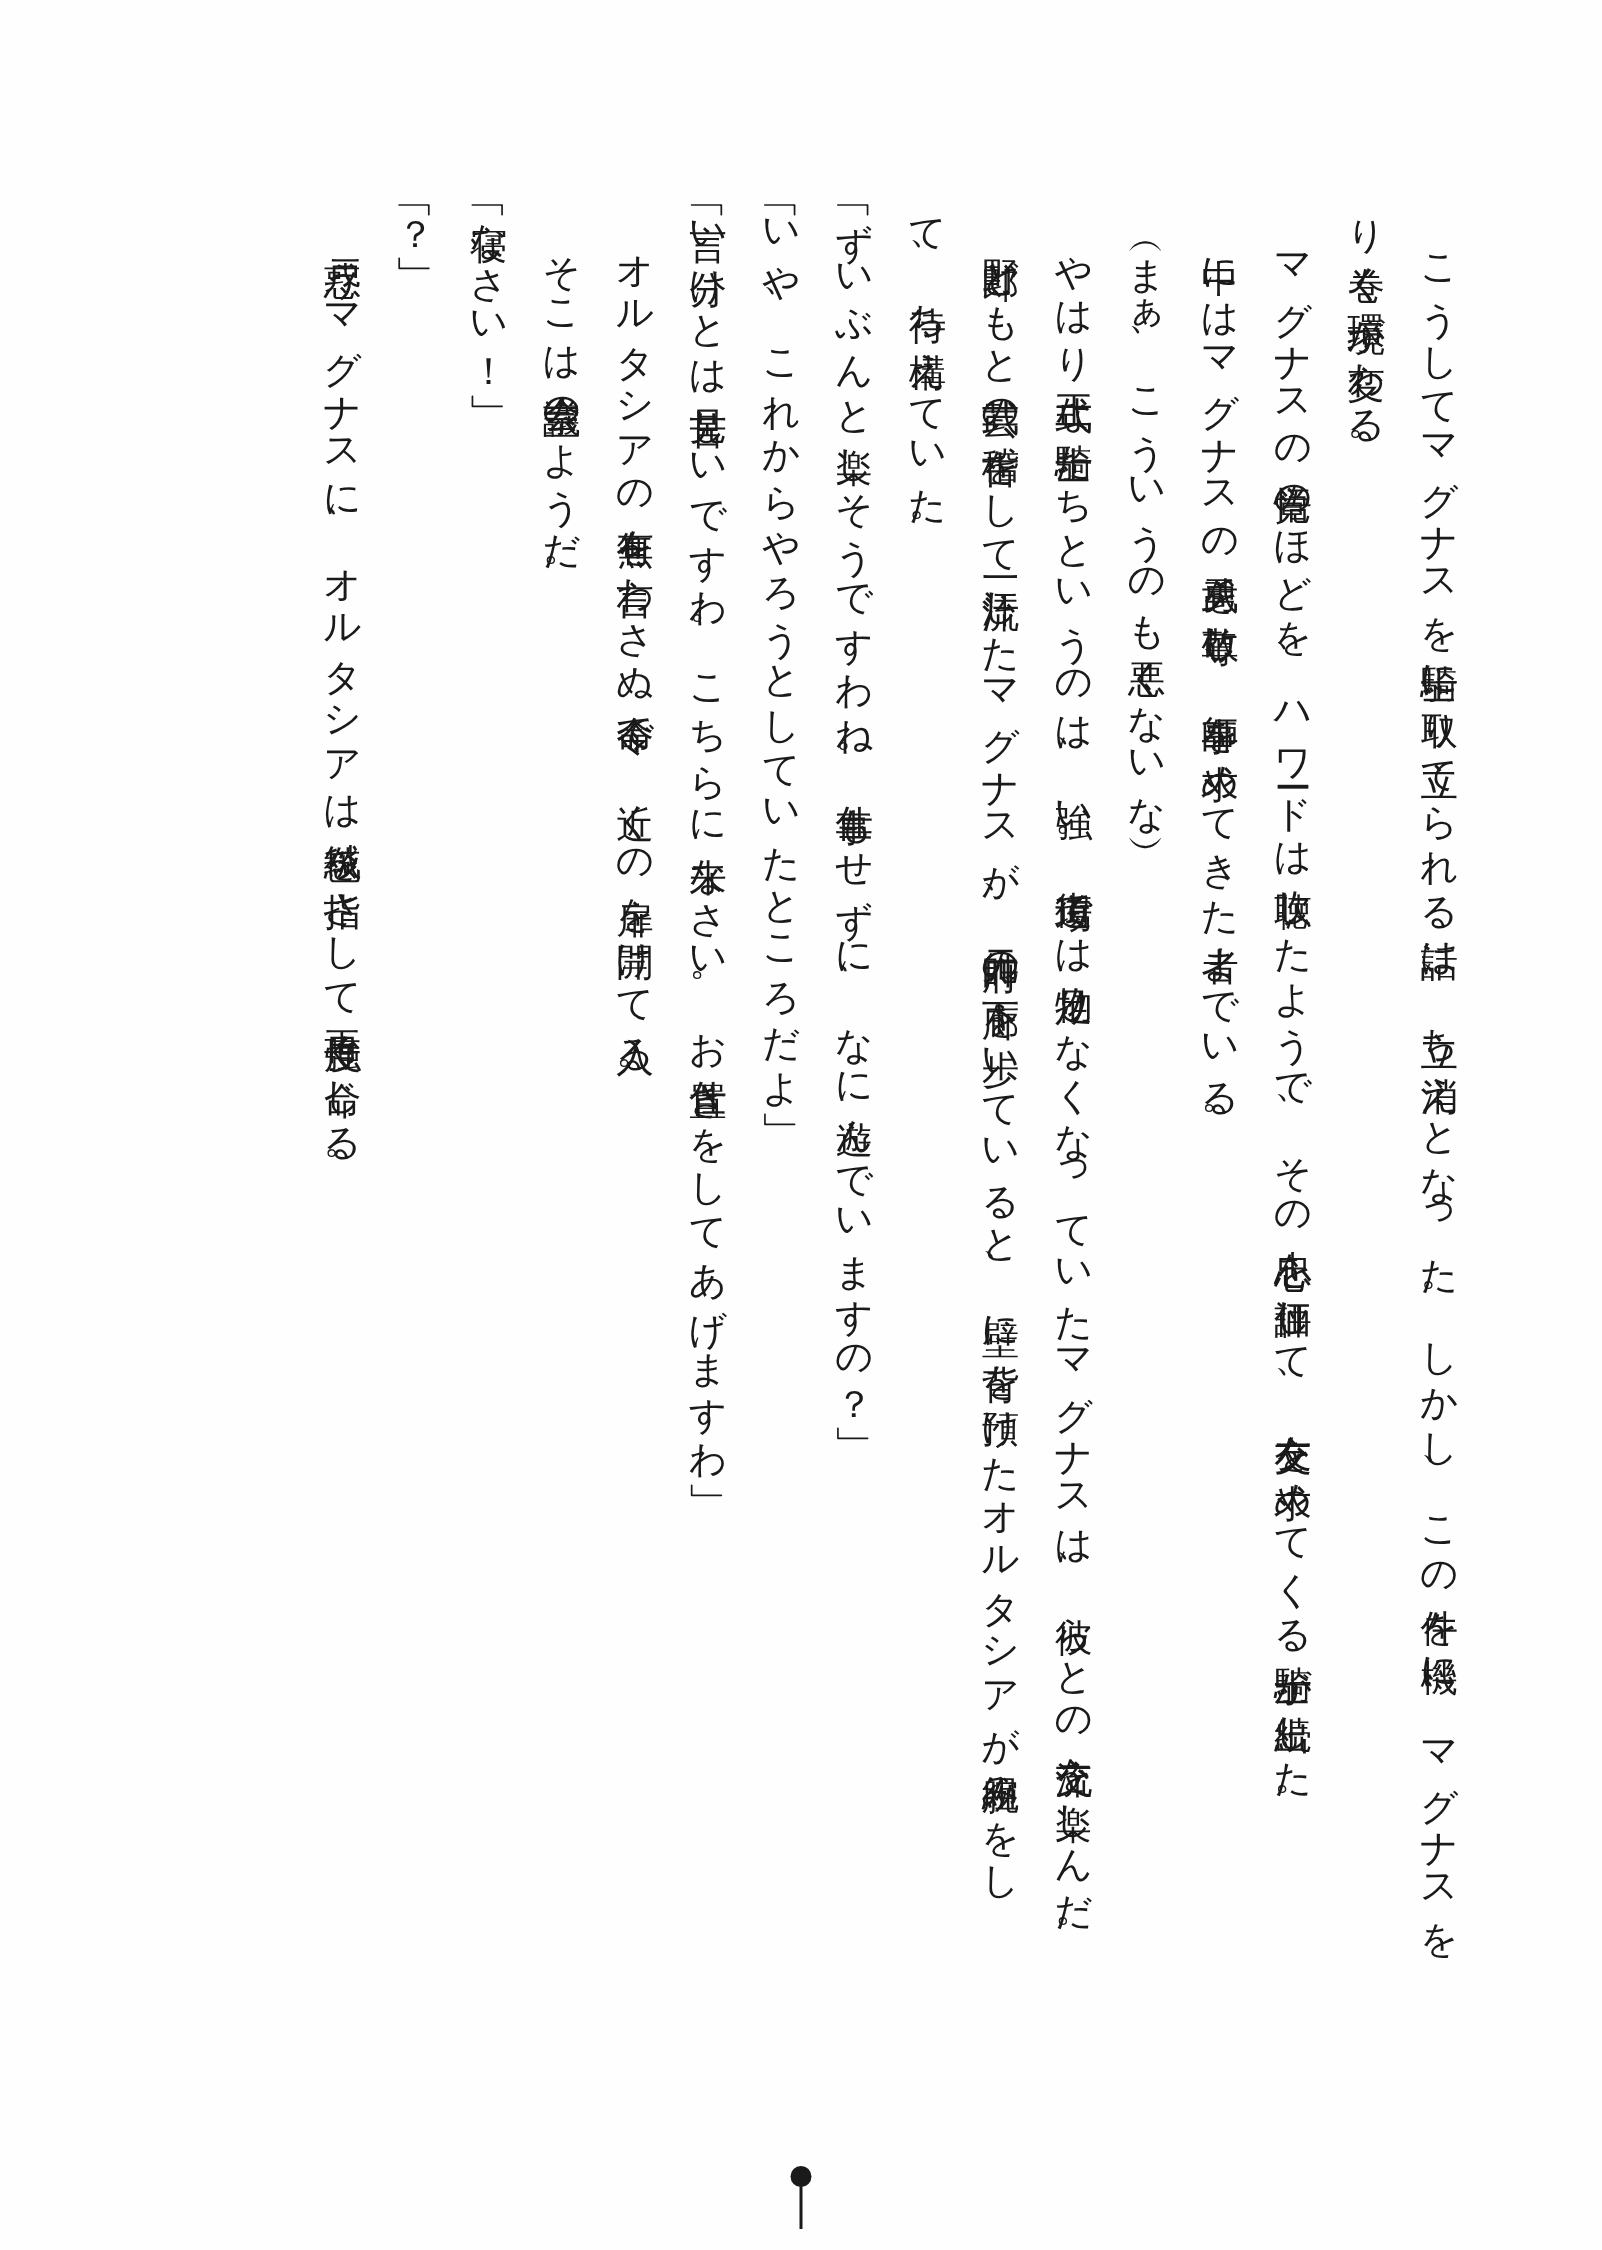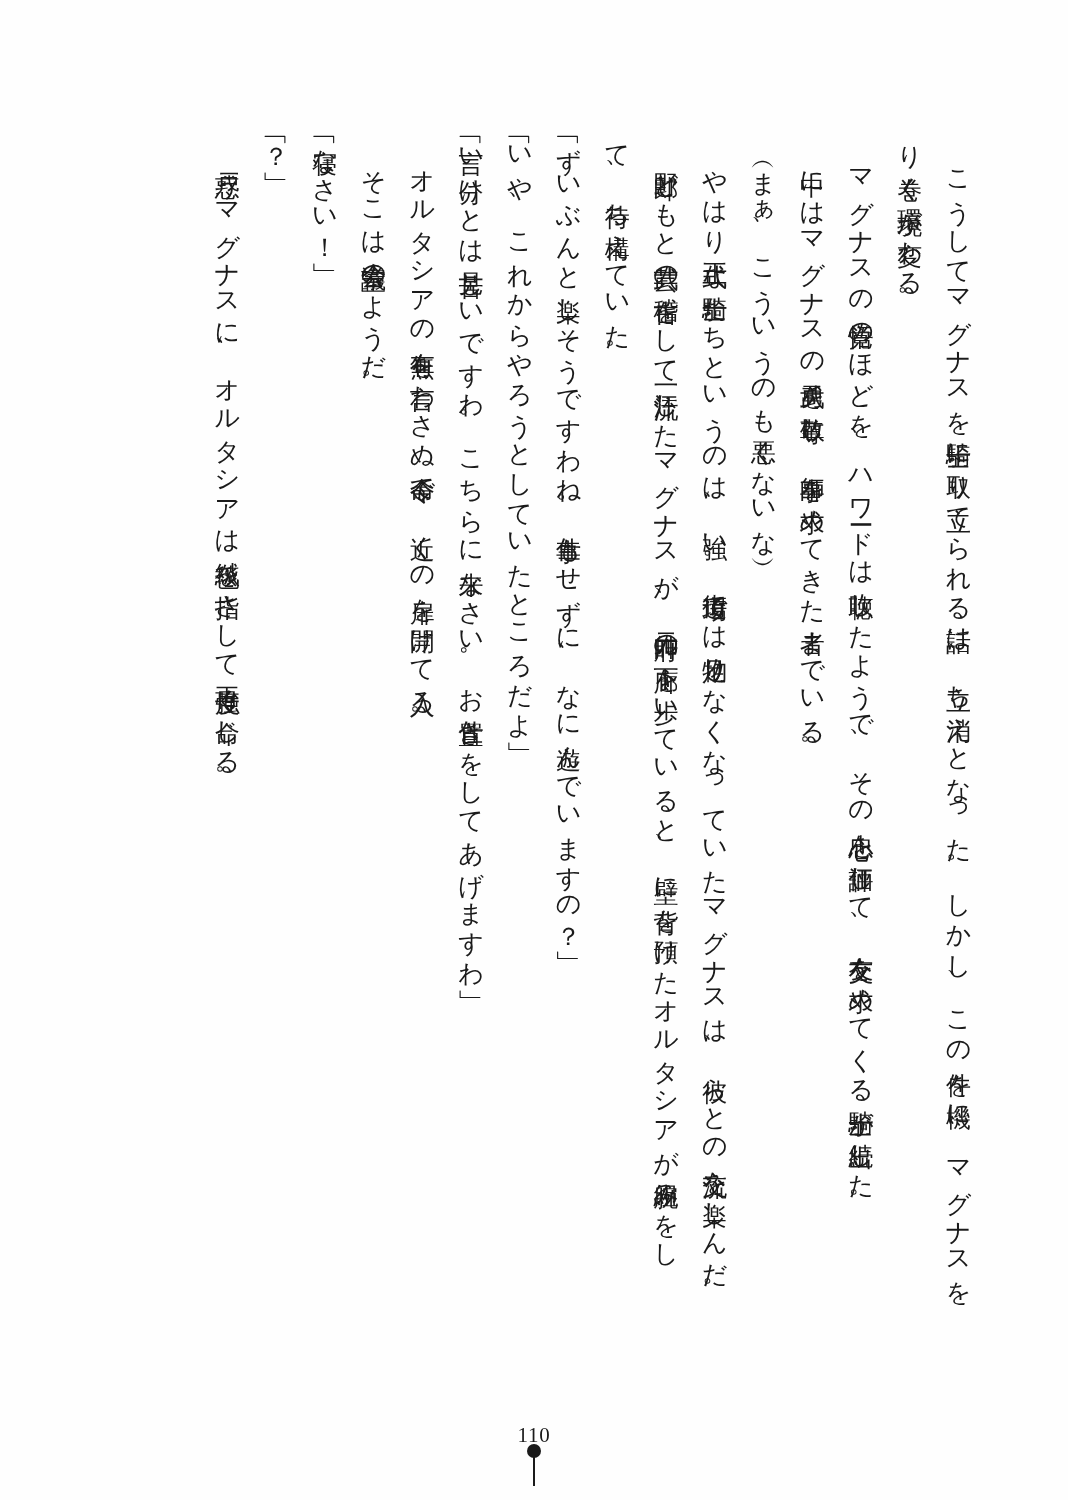--- a/index.html
+++ b/index.html
@@ -102,20 +102,19 @@
     <p class="para noindent">「ずいぶんと楽しそうですわね。仕事もせずに、なに遊んでいますの？」</p>
     <p class="para noindent">「いや、これからやろうとしていたところだよ」</p>
     <p class="para noindent">「言い分けとは見苦しいですわ。こちらに来なさい。お仕置きをしてあげますわ」</p>
     <p class="para">オルタシアの有無を言わさぬ命令で、近くの扉を開けて入る。</p>
     <p class="para">そこは会議室のようだ。</p>
     <p class="para noindent">「寝なさい！」</p>
     <p class="para noindent">「？」</p>
     <p class="para">戸惑うマグナスに、オルタシアは絨毯を指さして再度強く命じる。</p>
   </div>
 
-  <div class="page-number">110</div>
 
   <div class="footer-mark">
     <div class="dot"></div>
     <div class="stem"></div>
   </div>
 
 </div>
 
 </body></html>

